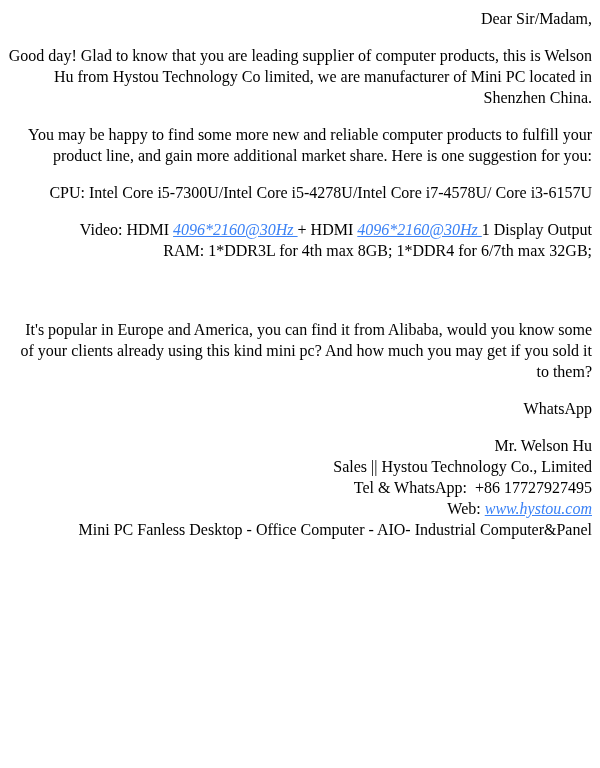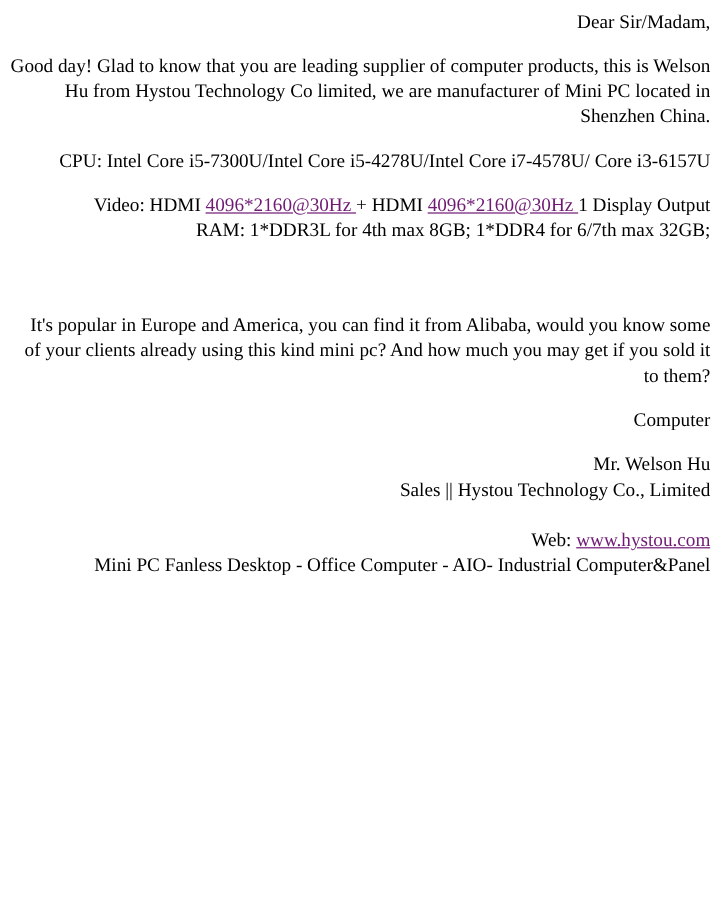--- a/index.html
+++ b/index.html
@@ -15,39 +15,41 @@
   }
   p {
     margin: 16px 0;
     white-space: pre-wrap;
     text-align: right;
   }
   p:first-child {
     margin-top: 0;
   }
   a {
-    color: #701a75;
+    color: #3b82f6;
     text-decoration: underline;
     cursor: pointer;
+    font-style: italic;
   }
 </style>
 </head>
 <body>
 
 <div>
 
   <p>Dear Sir/Madam,</p>
 
   <p>Good day! Glad to know that you are leading supplier of computer products, this is Welson Hu from Hystou Technology Co limited, we are manufacturer of Mini PC located in Shenzhen China.</p>
 
+  <p>You may be happy to find some more new and reliable computer products to fulfill your product line, and gain more additional market share. Here is one suggestion for you:</p>
 
   <p>CPU: Intel Core i5-7300U/Intel Core i5-4278U/Intel Core i7-4578U/ Core i3-6157U</p>
 
   <p><span>Video: HDMI </span><a href="#">4096*2160@30Hz </a><span>+ HDMI </span><a href="#">4096*2160@30Hz </a><span>1 Display Output</span><br><span>RAM: 1*DDR3L for 4th max 8GB; 1*DDR4 for 6/7th max 32GB;</span><br><br><br></p>
 
   <p>It's popular in Europe and America, you can find it from Alibaba, would you know some of your clients already using this kind mini pc? And how much you may get if you sold it to them?</p>
 
 
-  <p>Computer</p>
+  <p>WhatsApp</p>
 
-  <p><span>Mr. Welson Hu</span><br><span>Sales || Hystou Technology Co., Limited</span><br><br><span>Web: </span><a href="#">www.hystou.com</a><br><span>Mini PC Fanless Desktop - Office Computer - AIO- Industrial Computer&amp;Panel</span></p>
+  <p><span>Mr. Welson Hu</span><br><span>Sales || Hystou Technology Co., Limited</span><br><span>Tel &amp; WhatsApp:  +86 17727927495</span><br><span>Web: </span><a href="#">www.hystou.com</a><br><span>Mini PC Fanless Desktop - Office Computer - AIO- Industrial Computer&amp;Panel</span></p>
 
 </div>
 
 </body></html>

